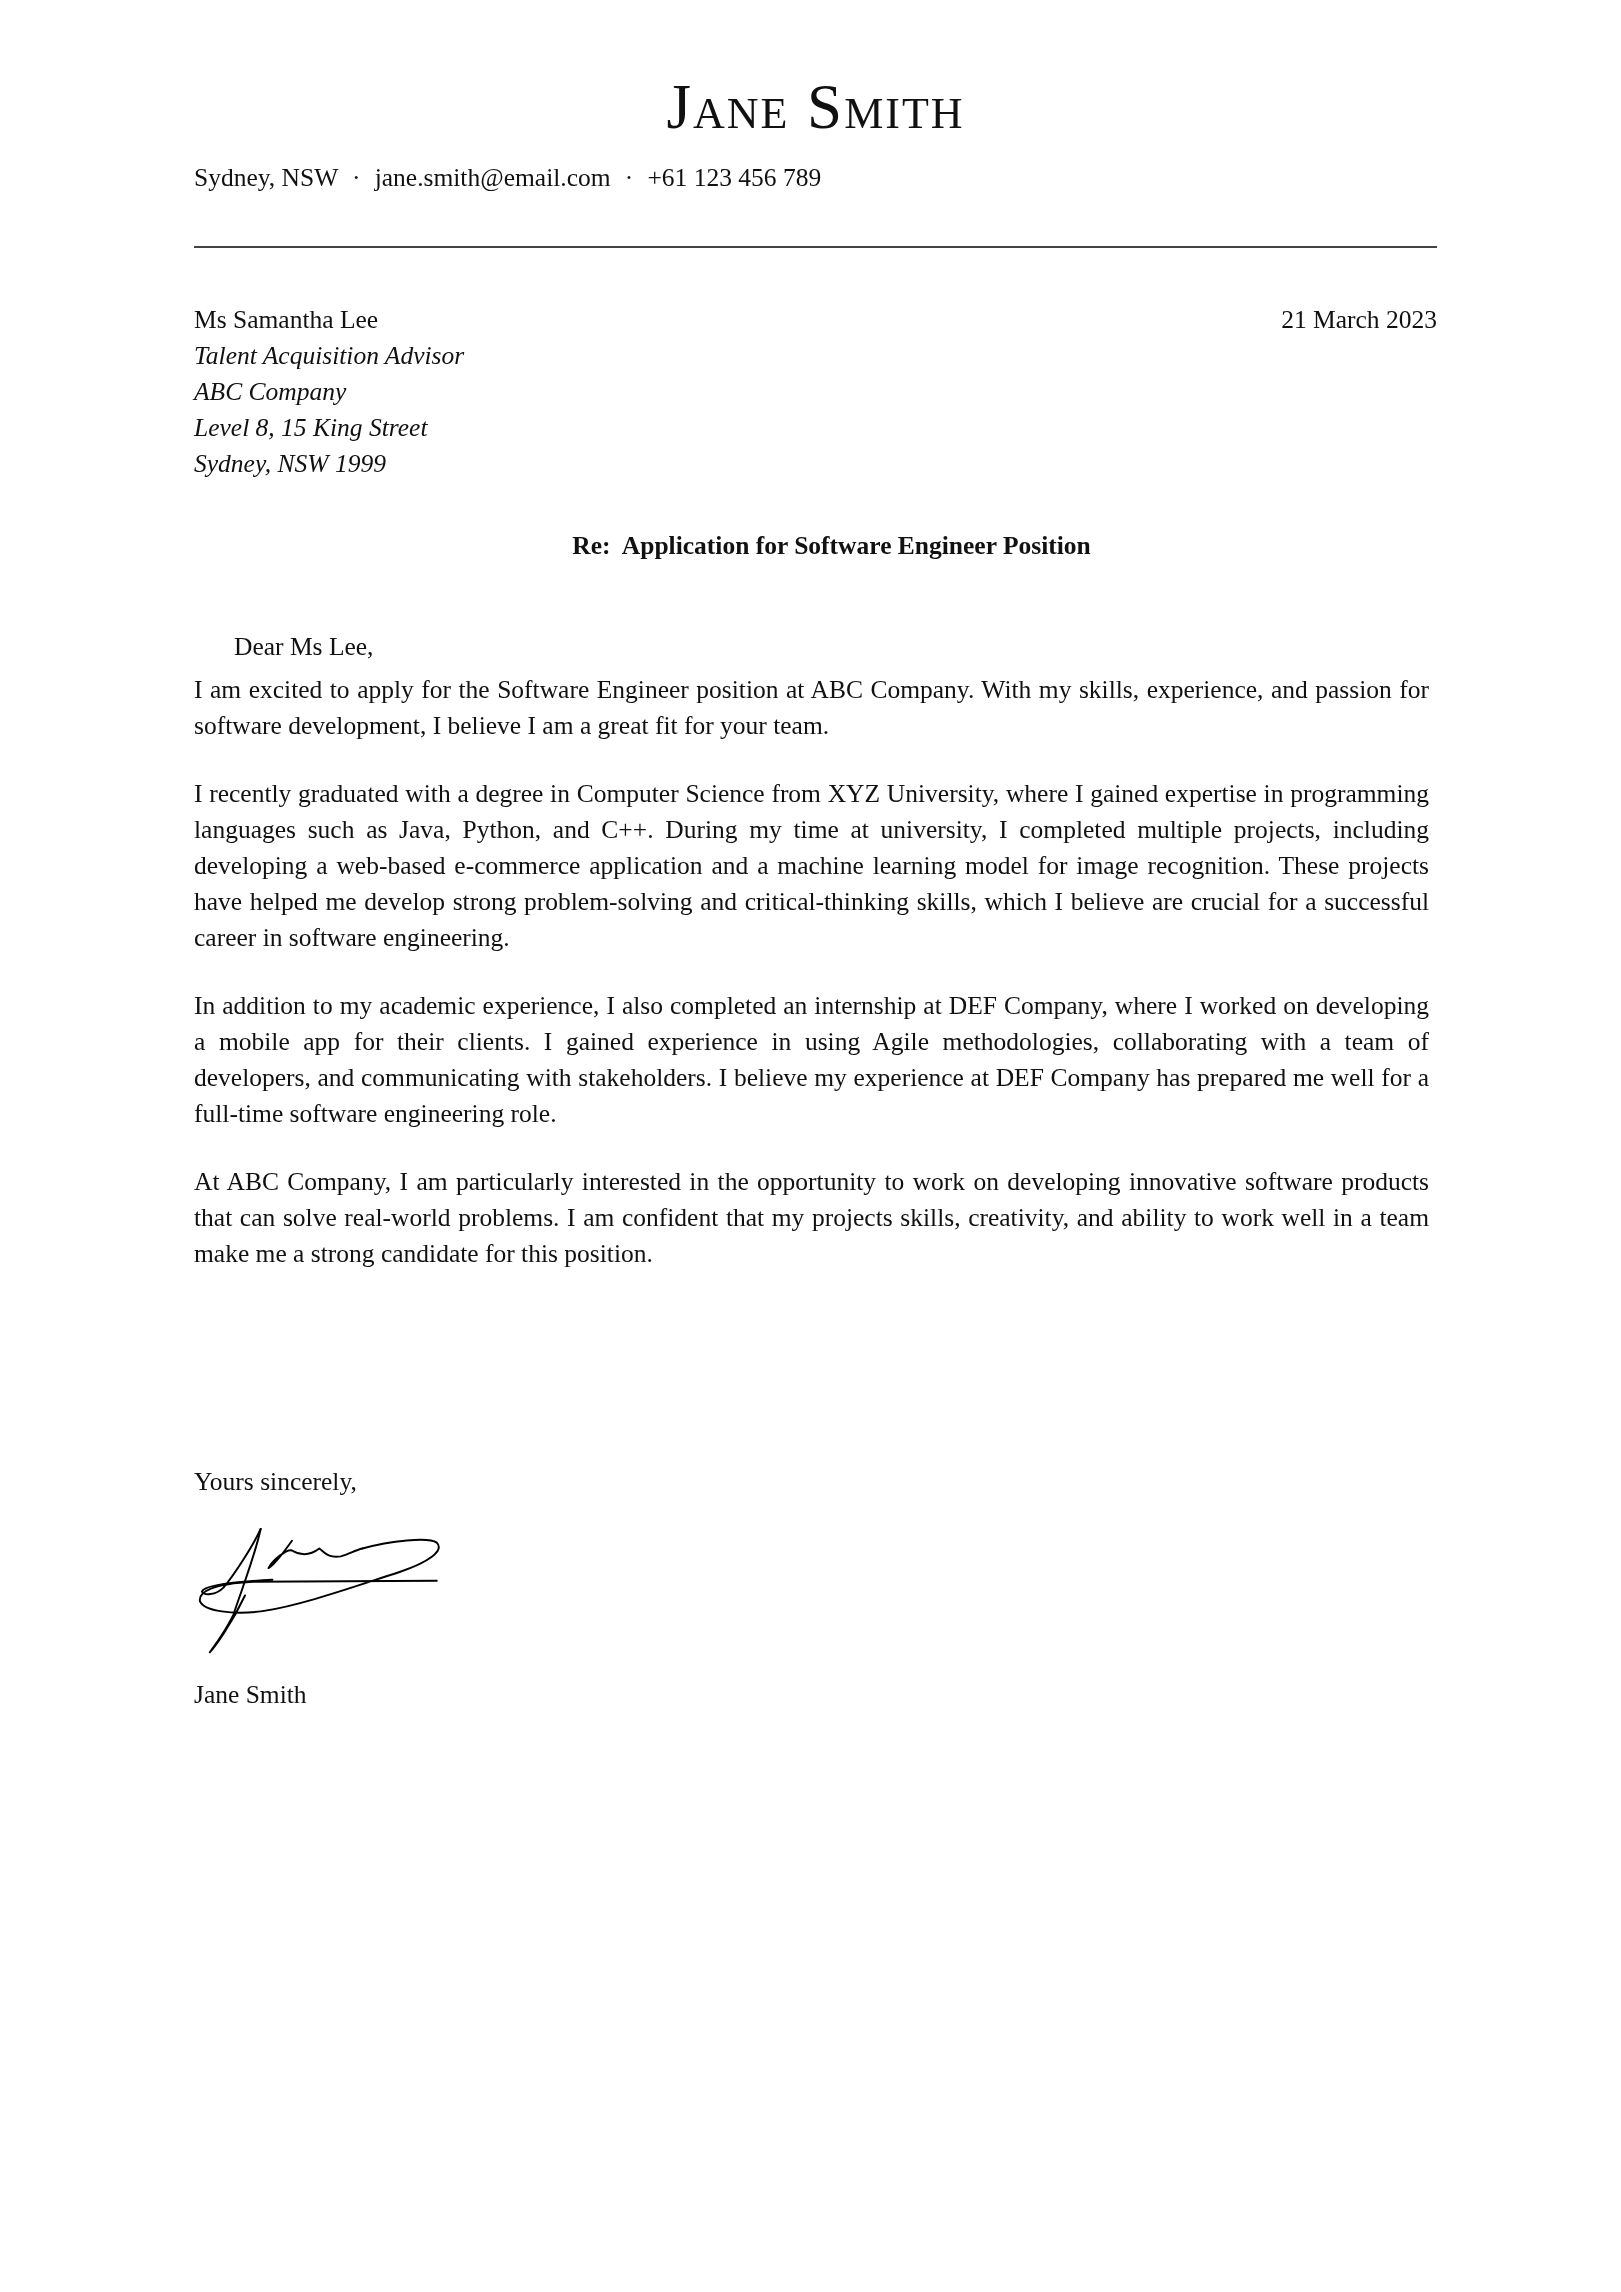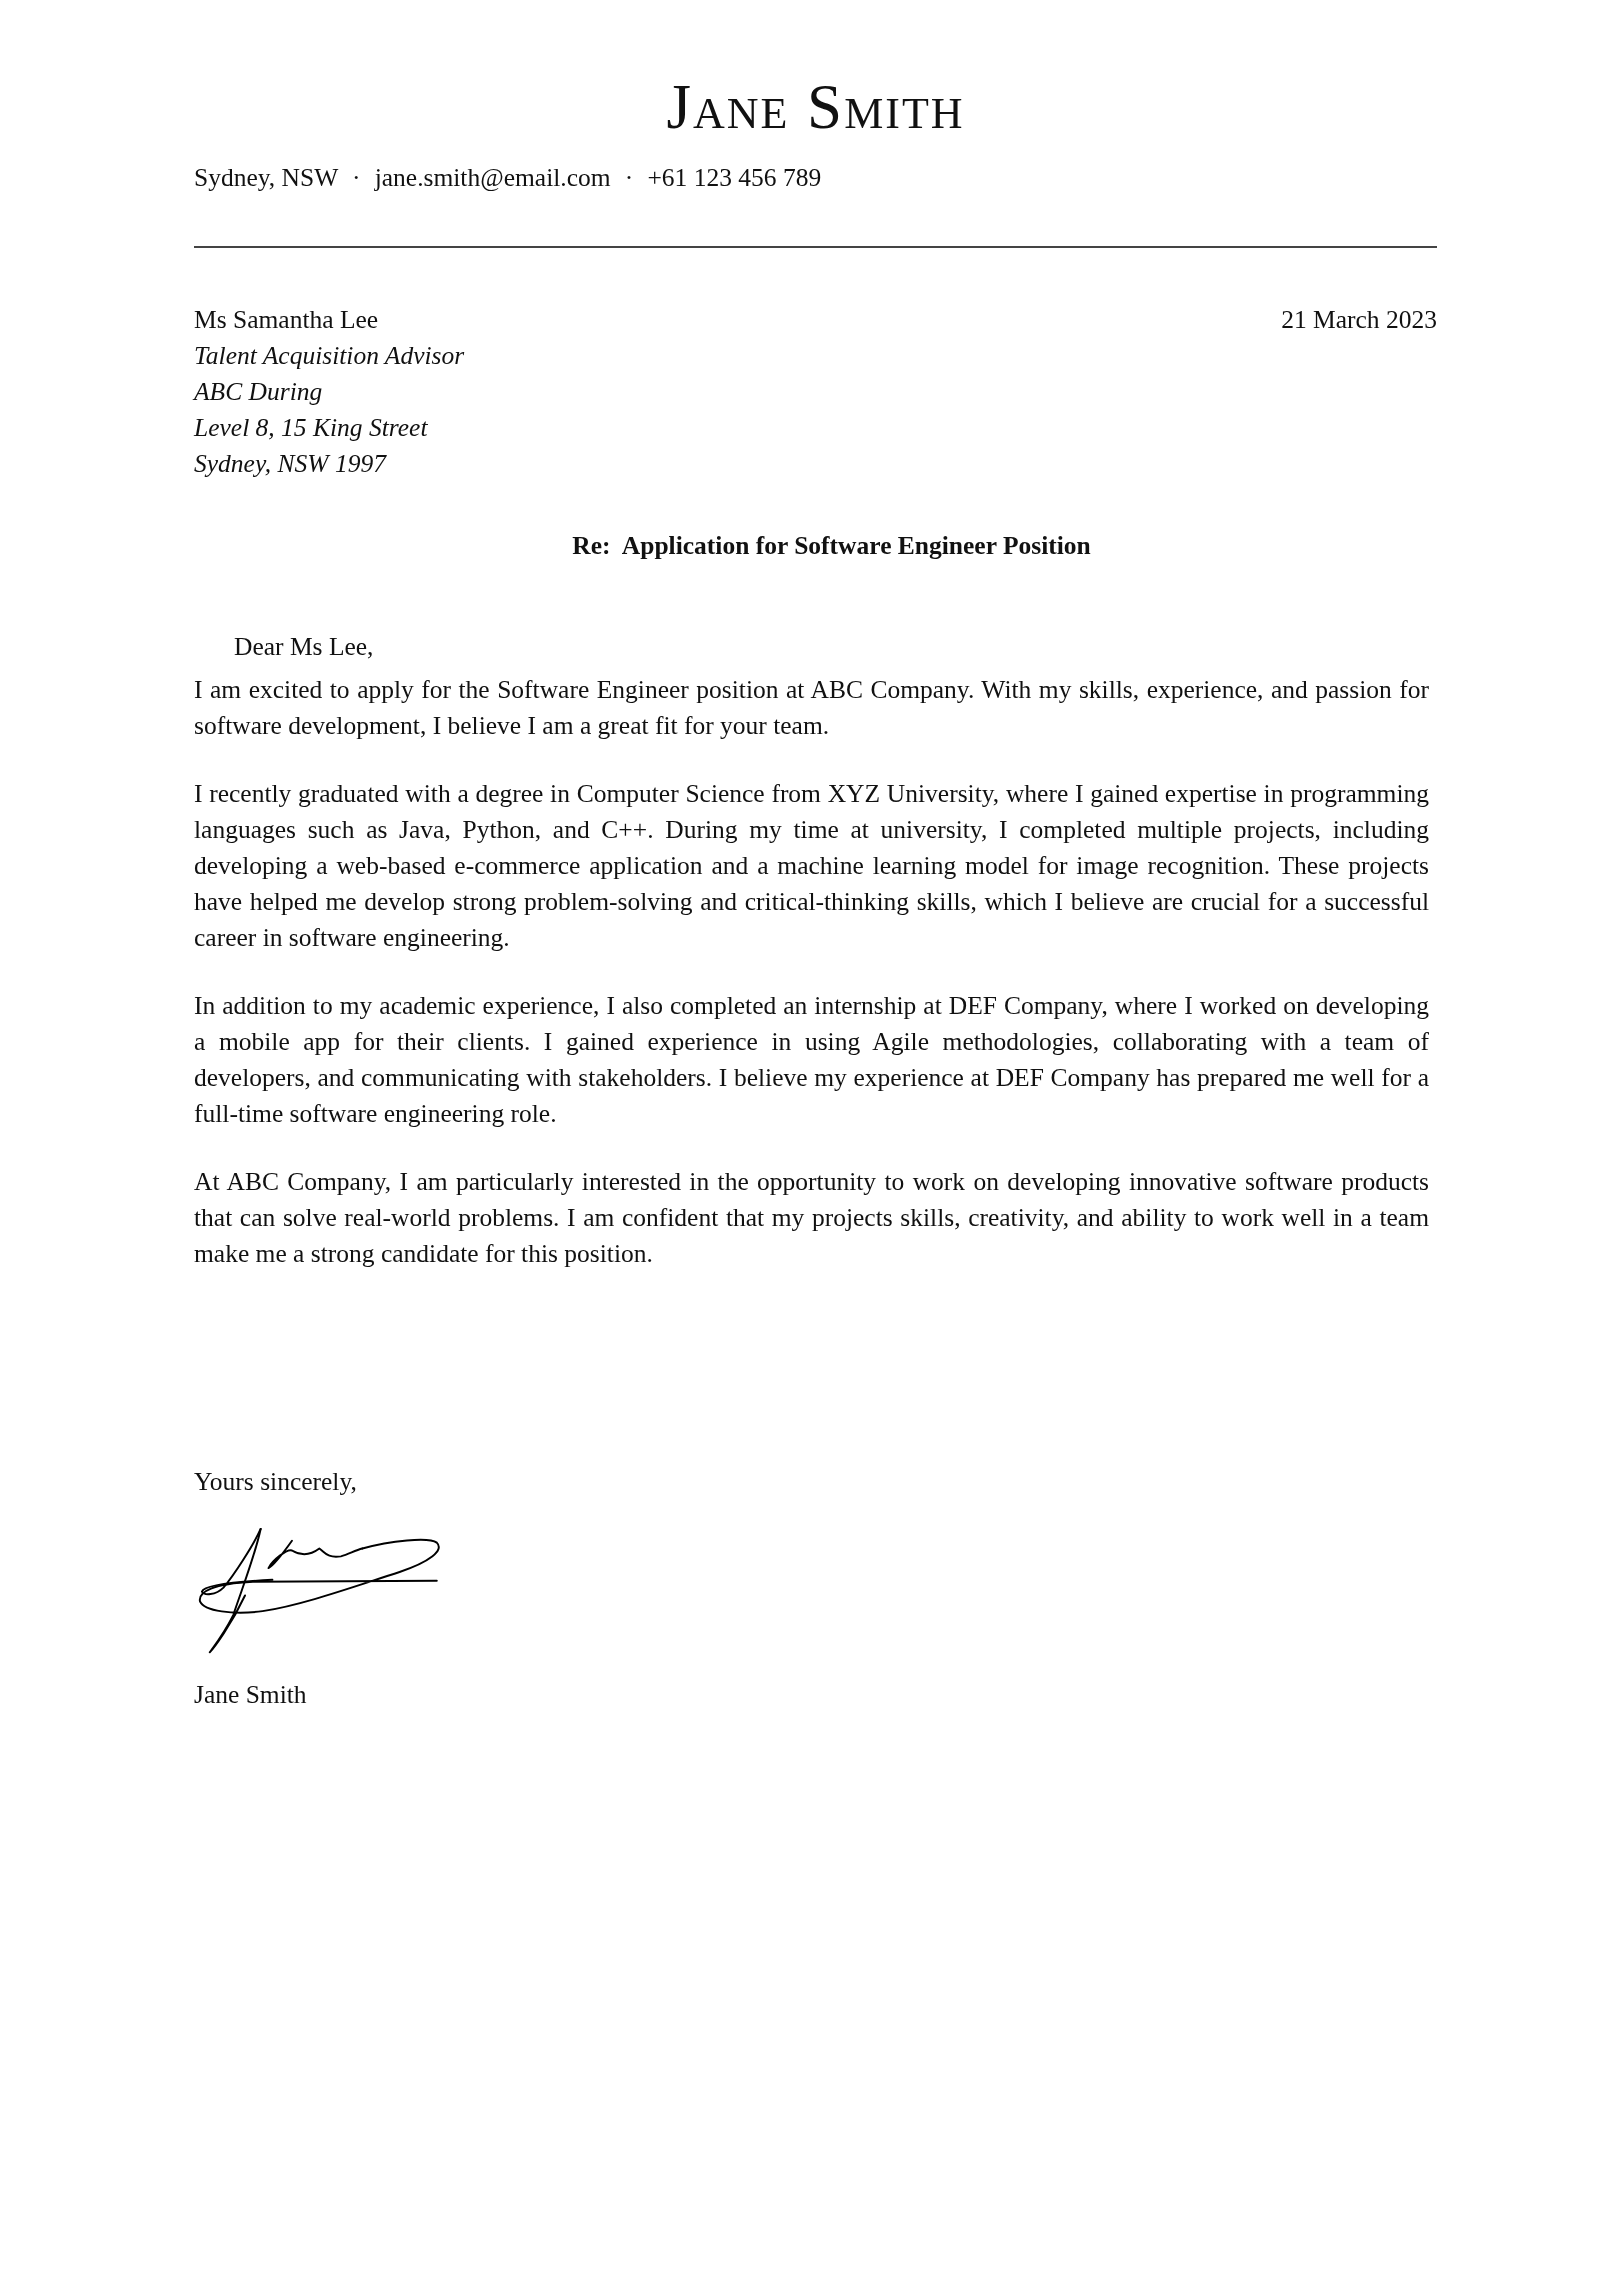--- a/index.html
+++ b/index.html
@@ -38,23 +38,23 @@
     <span>jane.smith@email.com</span>
     <span class="sep">·</span>
     <span>+61 123 456 789</span>
   </div>
 
   <div class="rule"></div>
 
   <div class="recipient text">
     <div class="rname">Ms Samantha Lee</div>
     <div class="it">Talent Acquisition Advisor</div>
-    <div class="it">ABC During</div>
+    <div class="it">ABC Company</div>
     <div class="it">Level 8, 15 King Street</div>
-    <div class="it">Sydney, NSW 1997</div>
+    <div class="it">Sydney, NSW 1999</div>
   </div>
 
   <div class="date text">21 March 2023</div>
 
   <div class="subject text" style="white-space: pre;">Re:  Application for Software Engineer Position</div>
 
   <div class="salutation text">Dear Ms Lee,</div>
 
   <div class="body text">
     <p>I am excited to apply for the Software Engineer position at ABC Company. With my skills, experience, and passion for software development, I believe I am a great fit for your team.</p>

